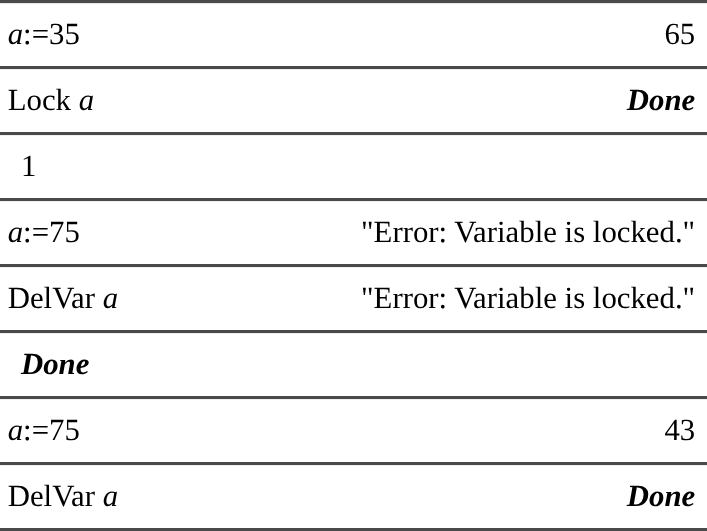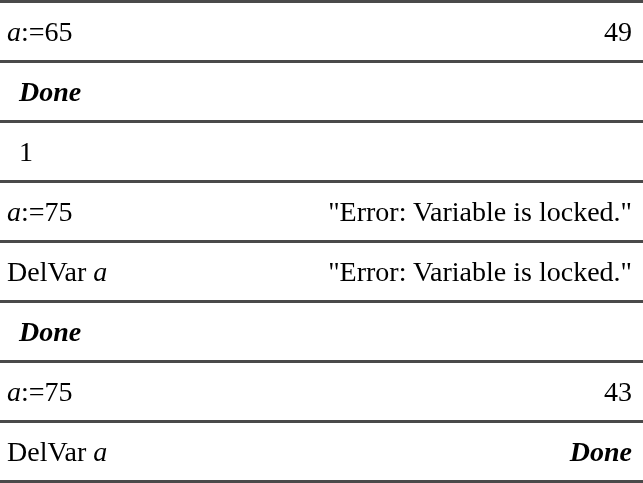--- a/index.html
+++ b/index.html
@@ -51,25 +51,26 @@
     padding: 0 1px;
   }
   .result-italic { font-style: italic; font-weight: bold; }
   .result-roman  { font-style: normal; }
 </style>
 </head>
 <body>
 
 <div id="screen">
   <div class="row">
-    <div class="input"><span class="seg-italic">a</span><span class="seg-roman">:=65</span></div>
-    <div class="result"><span class="result-roman">49</span></div>
+    <div class="input"><span class="seg-italic">a</span><span class="seg-roman">:=35</span></div>
+    <div class="result"><span class="result-roman">65</span></div>
   </div>
 
   <div class="row">
+    <div class="input"><span class="seg-roman">Lock </span><span class="seg-italic">a</span></div>
     <div class="result"><span class="result-italic">Done</span></div>
   </div>
 
   <div class="row">
     <div class="result"><span class="result-roman">1</span></div>
   </div>
 
   <div class="row">
     <div class="input"><span class="seg-italic">a</span><span class="seg-roman">:=75</span></div>
     <div class="result"><span class="result-roman">"Error: Variable is locked."</span></div>

